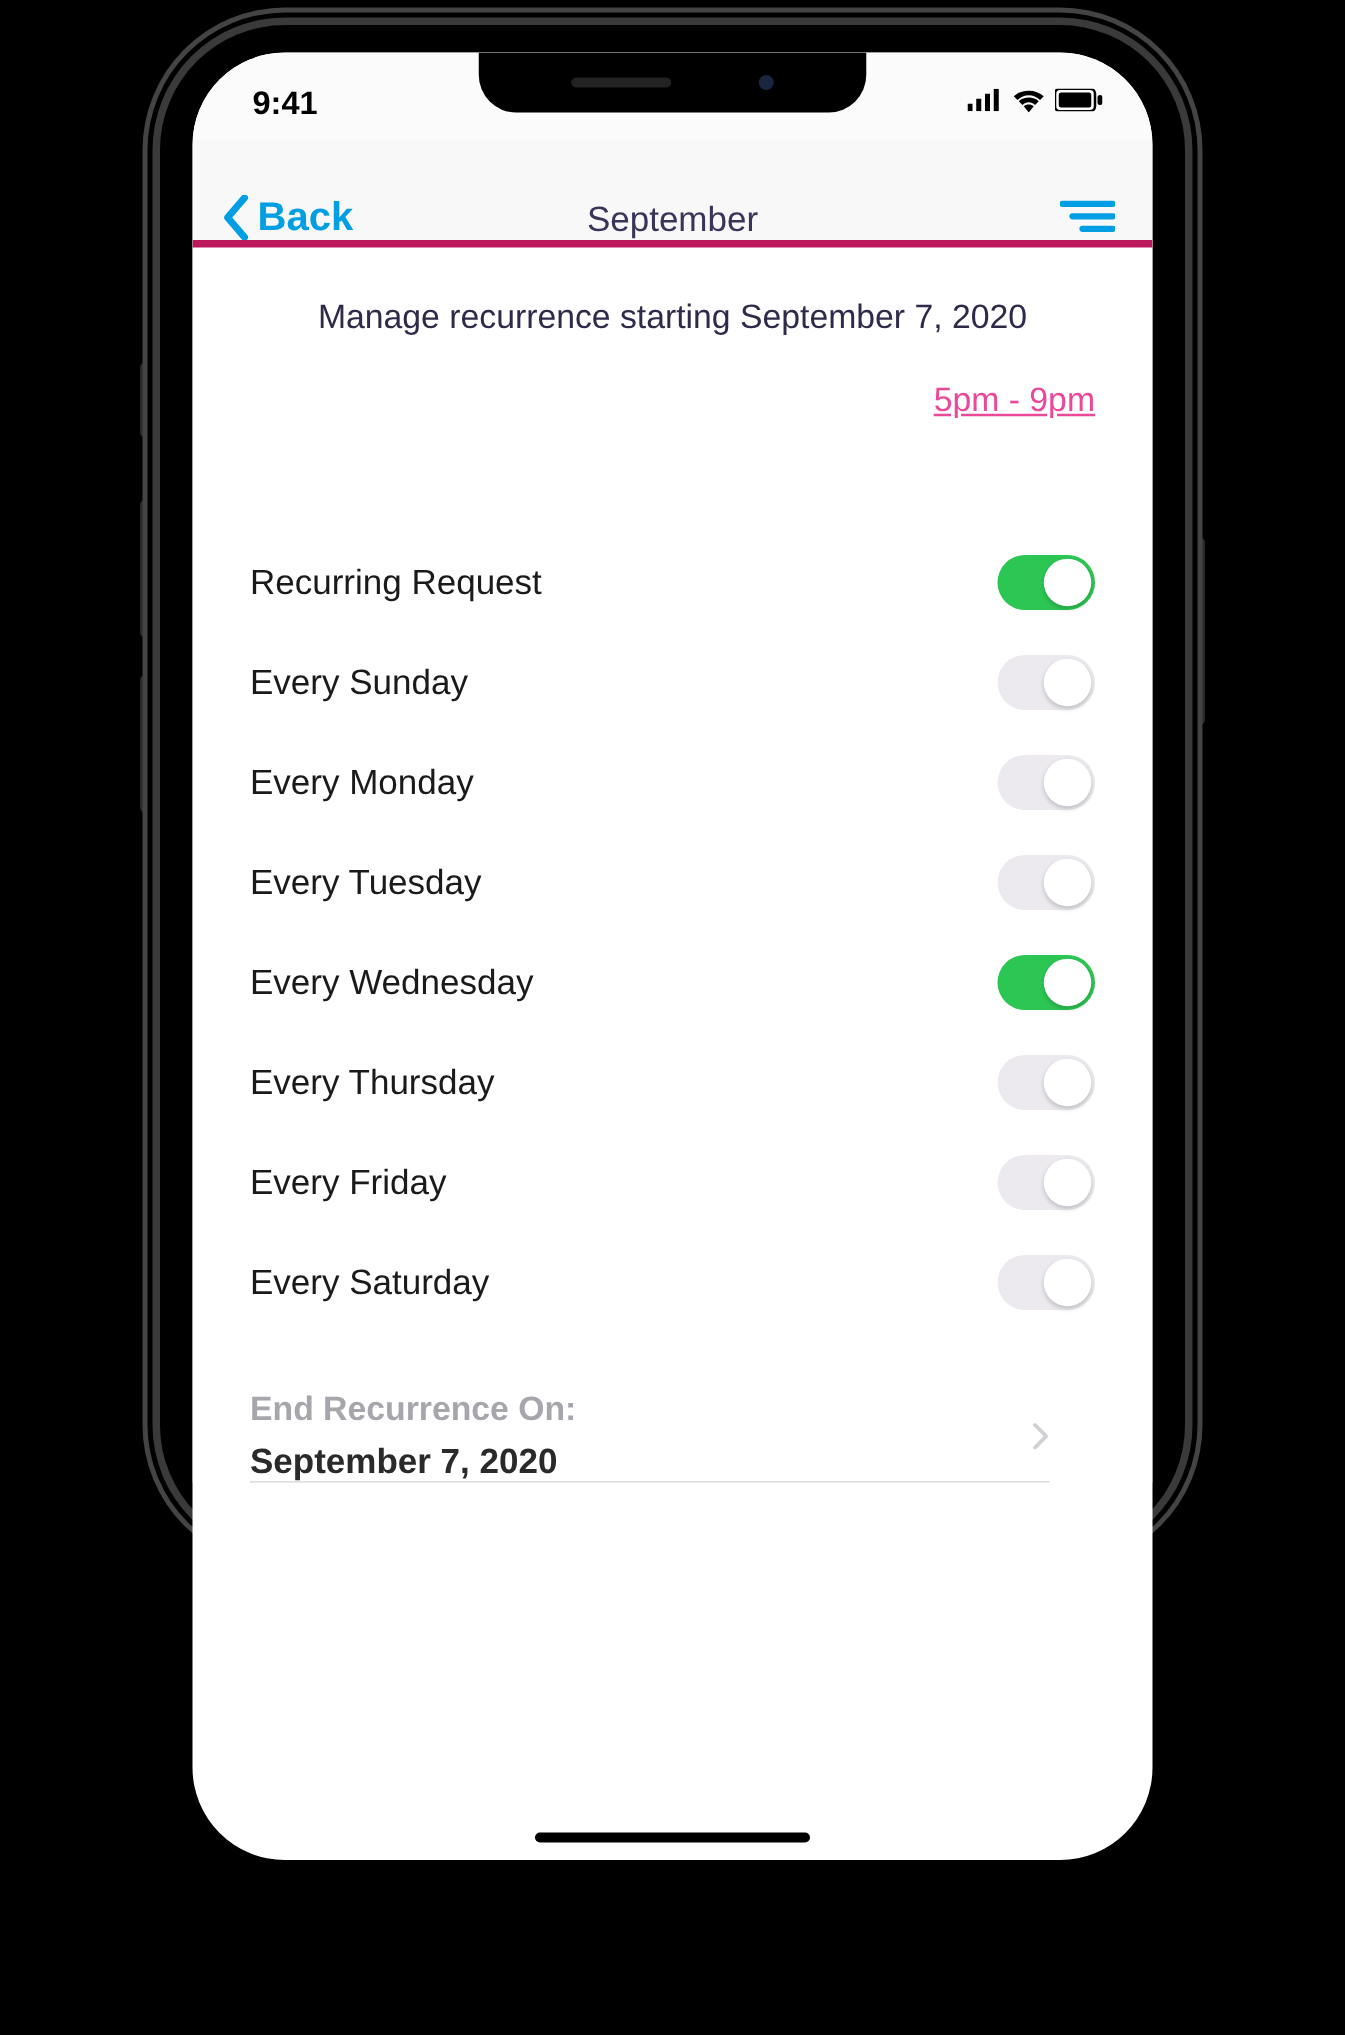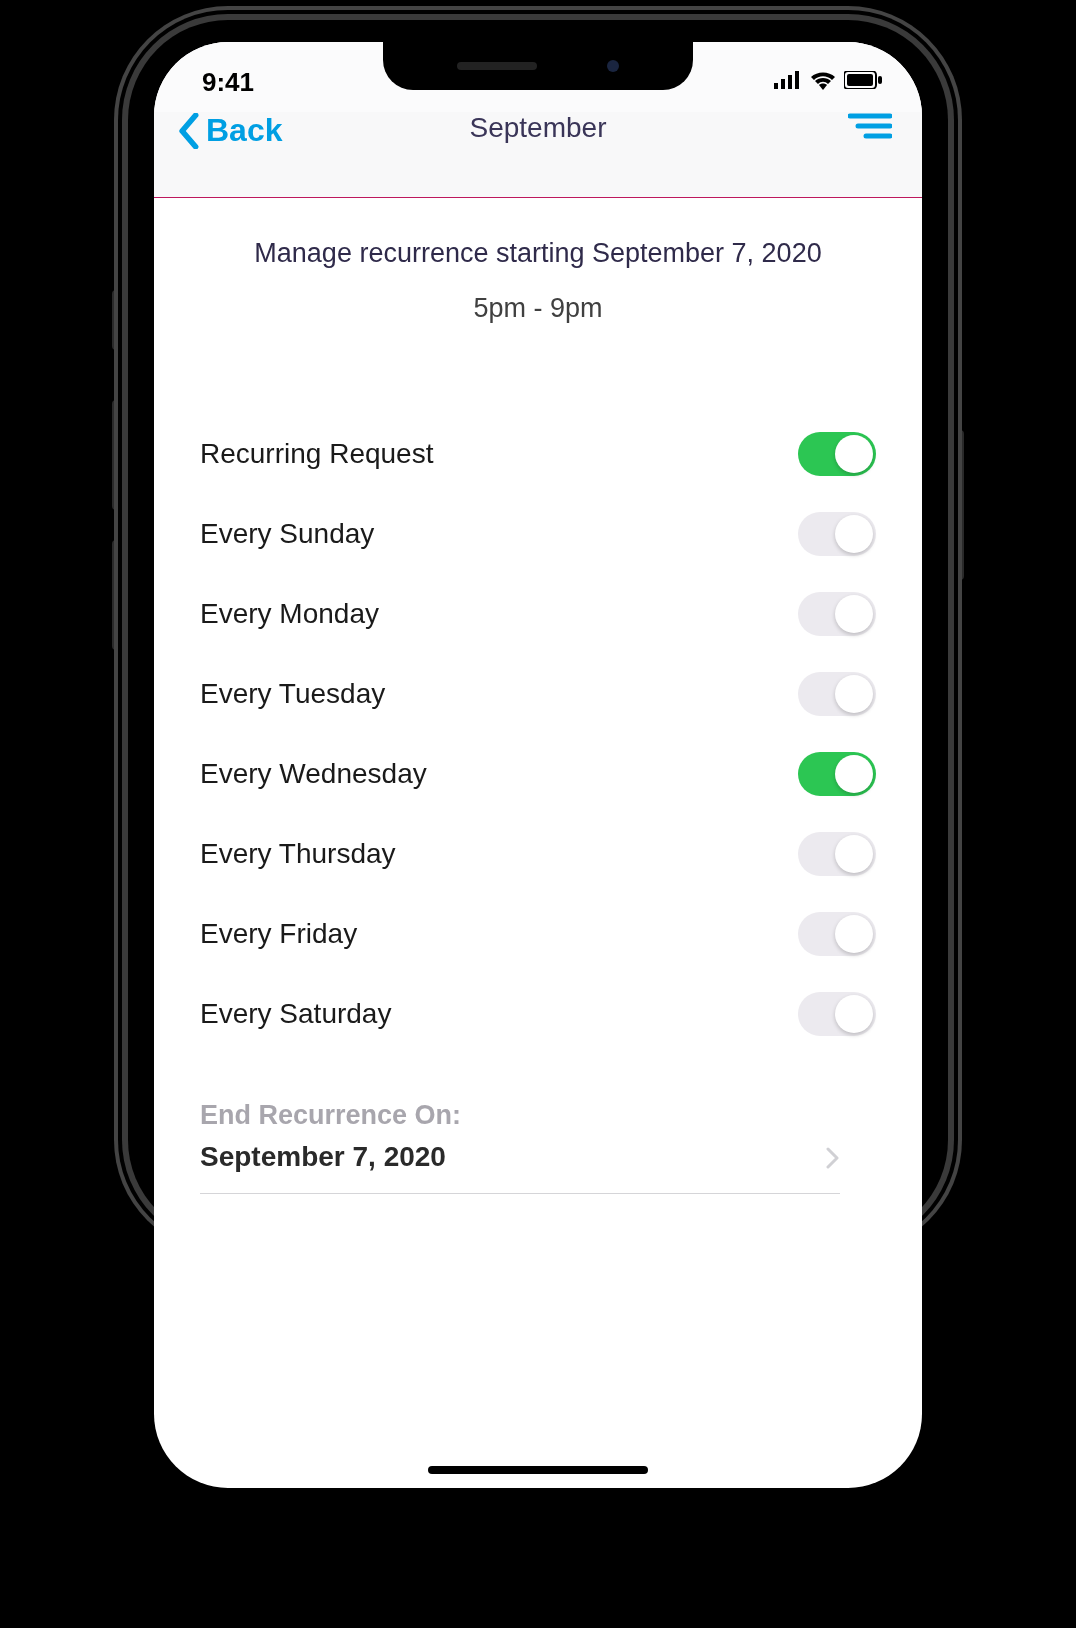--- a/index.html
+++ b/index.html
@@ -79,23 +79,23 @@
   }
   .status-icons {
     display: flex;
     align-items: center;
     gap: 8px;
     padding-top: 10px;
   }
   .nav-bar {
     height: 86px;
     background: #f8f8f9;
-    border-bottom: 1px solid #be185d;
-    display: flex;
-    align-items: flex-start;
+    border-bottom: 6px solid #be185d;
+    display: flex;
+    align-items: flex-end;
     padding: 0 24px;
     position: relative;
   }
   .back-btn {
     display: flex;
     align-items: center;
     gap: 4px;
     color: #009fe3;
     font-size: 32px;
     font-weight: 700;
@@ -117,28 +117,29 @@
   }
   .content {
     padding: 40px 46px 0 46px;
     background: #fff;
   }
   .header-text {
     text-align: center;
     color: #2f2a4a;
     font-size: 27px;
     font-weight: 500;
-    margin-bottom: 24px;
+    margin-bottom: 36px;
   }
   .time-range {
-    text-align: center;
-    color: #404040;
+    text-align: right;
+    color: #ec4899;
     font-size: 27px;
     font-weight: 500;
     margin-bottom: 90px;
+    text-decoration: underline;
   }
   .toggle-row {
     display: flex;
     align-items: center;
     justify-content: space-between;
     height: 80px;
   }
   .toggle-label {
     font-size: 28px;
     color: #1a1a1a;
@@ -159,21 +160,21 @@
     height: 38px;
     border-radius: 50%;
     background: #fff;
     box-shadow: 0 2px 4px rgba(0,0,0,0.2);
   }
   .toggle.off .knob { right: 3px; }
   .toggle.on  .knob { right: 3px; }
   .end-section {
     margin-top: 46px;
     border-bottom: 1px solid #d5d5d8;
-    padding-bottom: 20px;
+    padding-bottom: 0;
     position: relative;
     width: 640px;
   }
   .end-label {
     color: #a8a6ad;
     font-size: 27px;
     font-weight: 600;
     margin-bottom: 10px;
   }
   .end-value {

